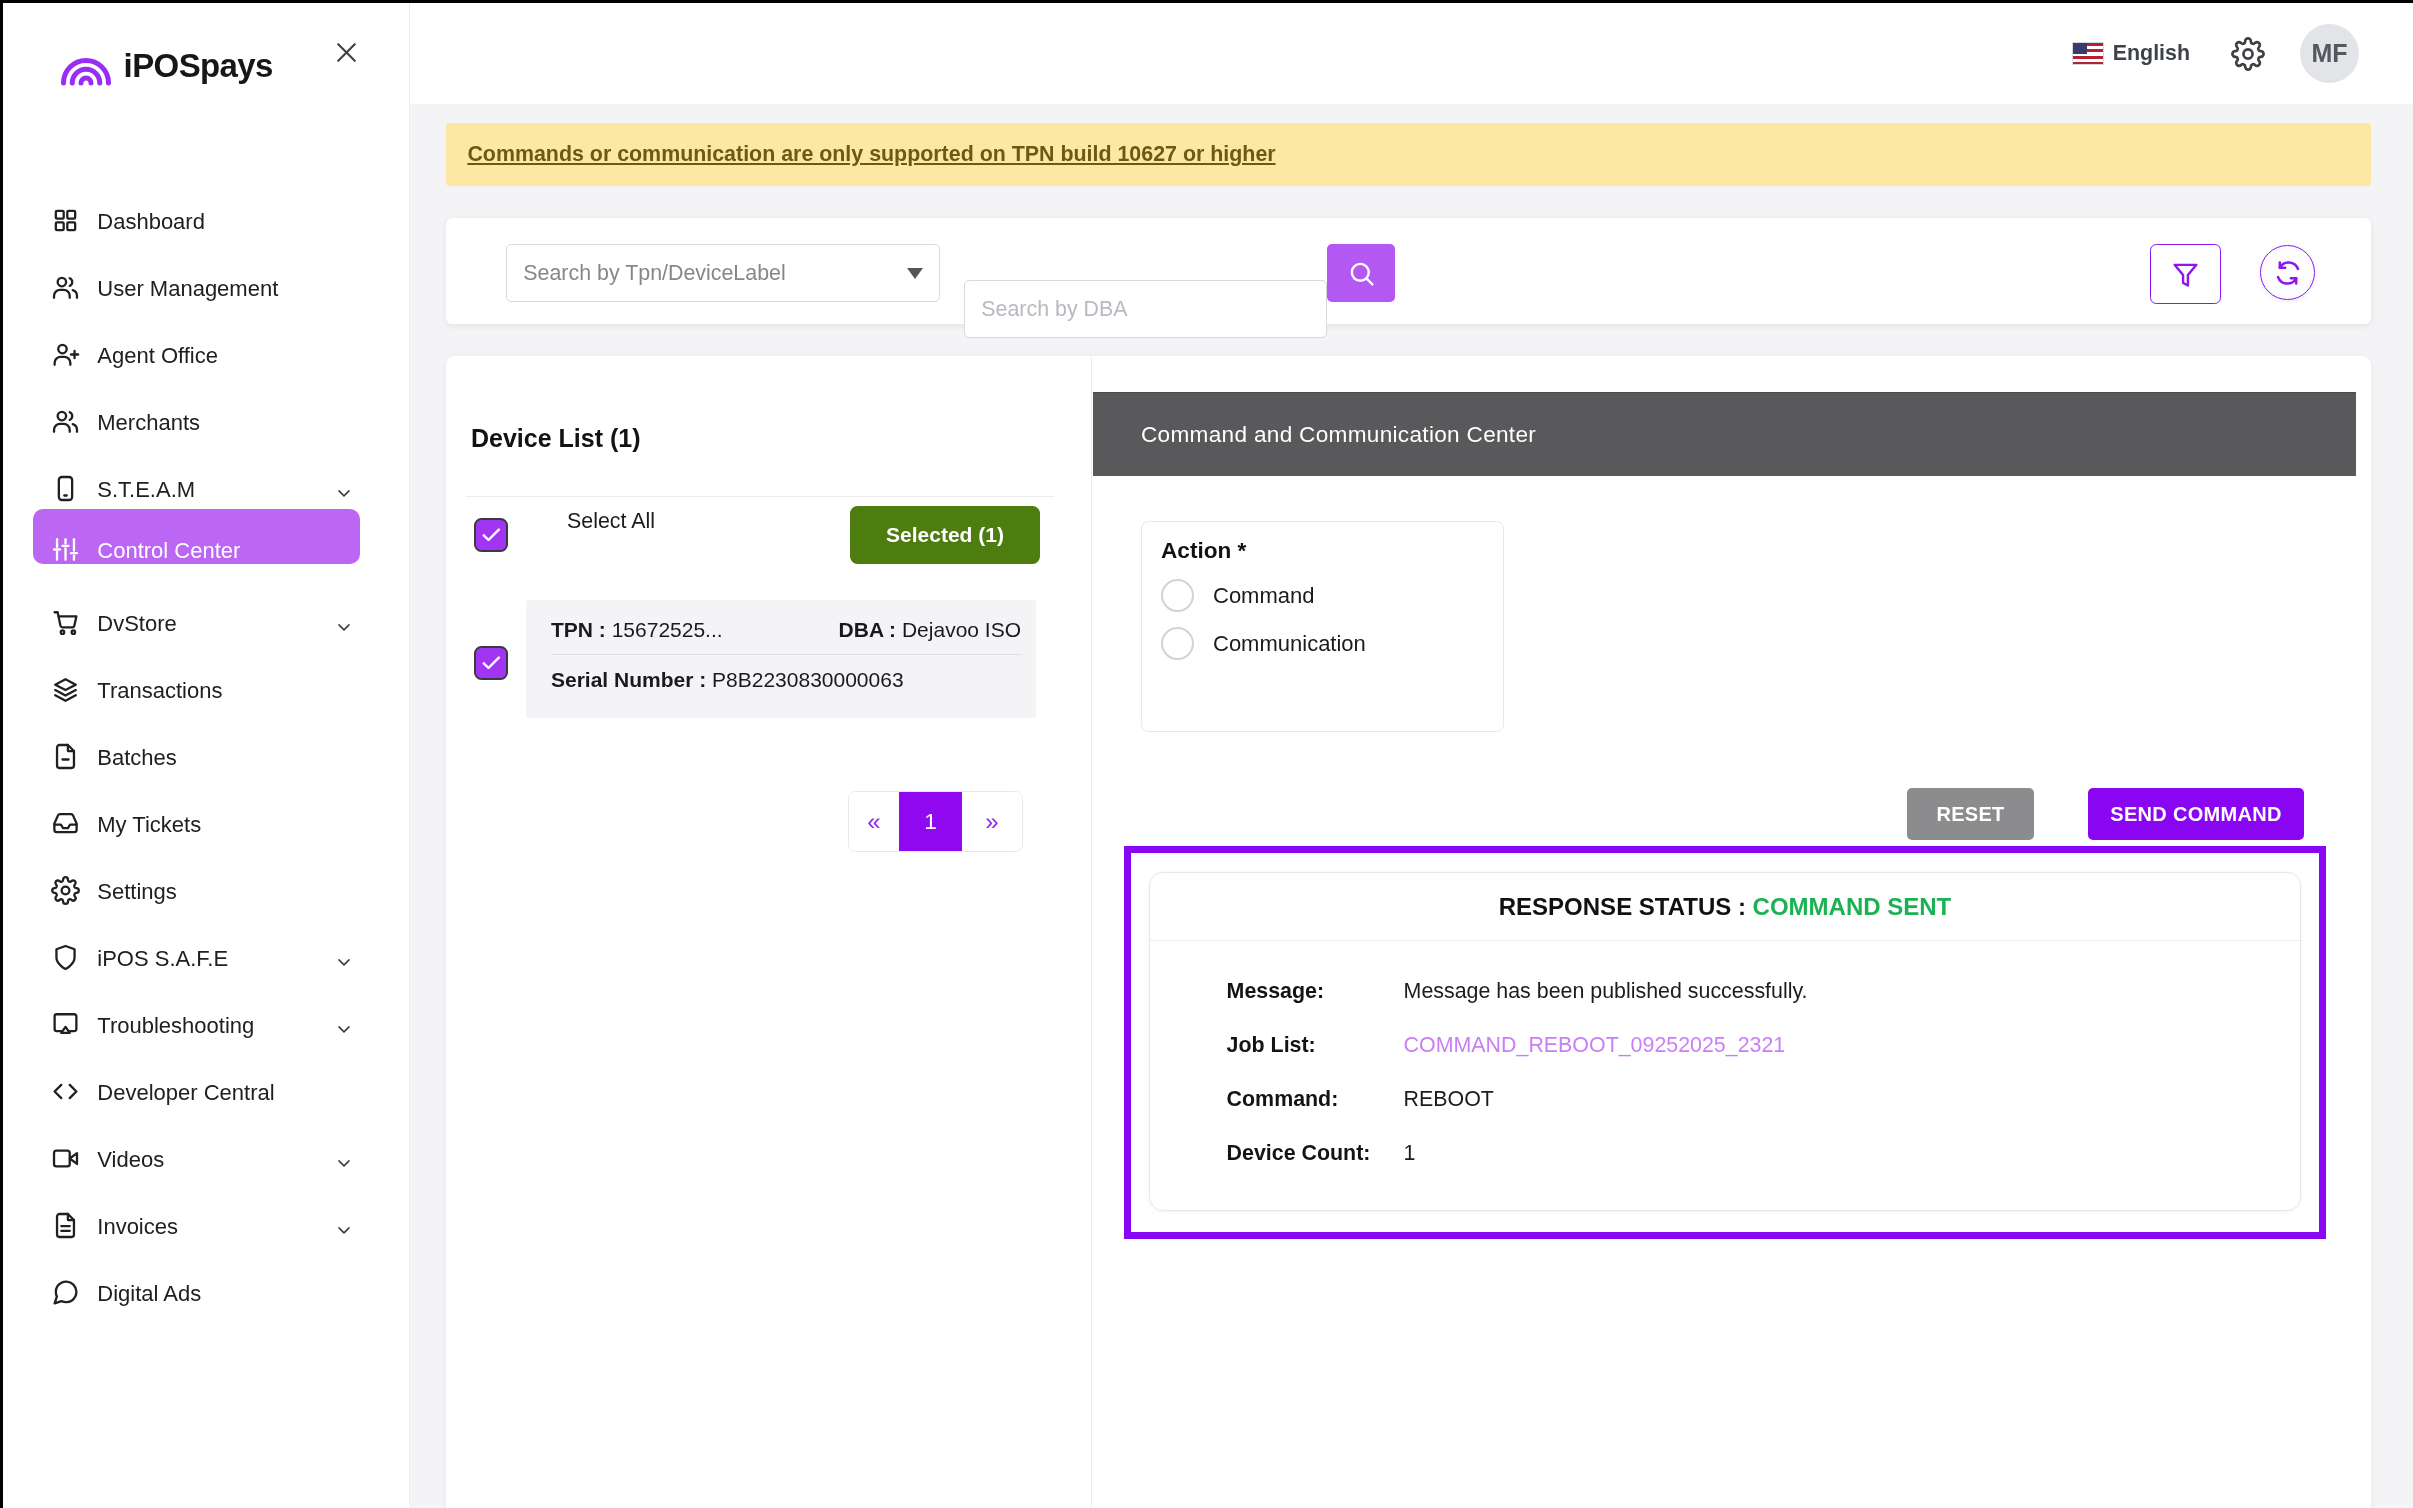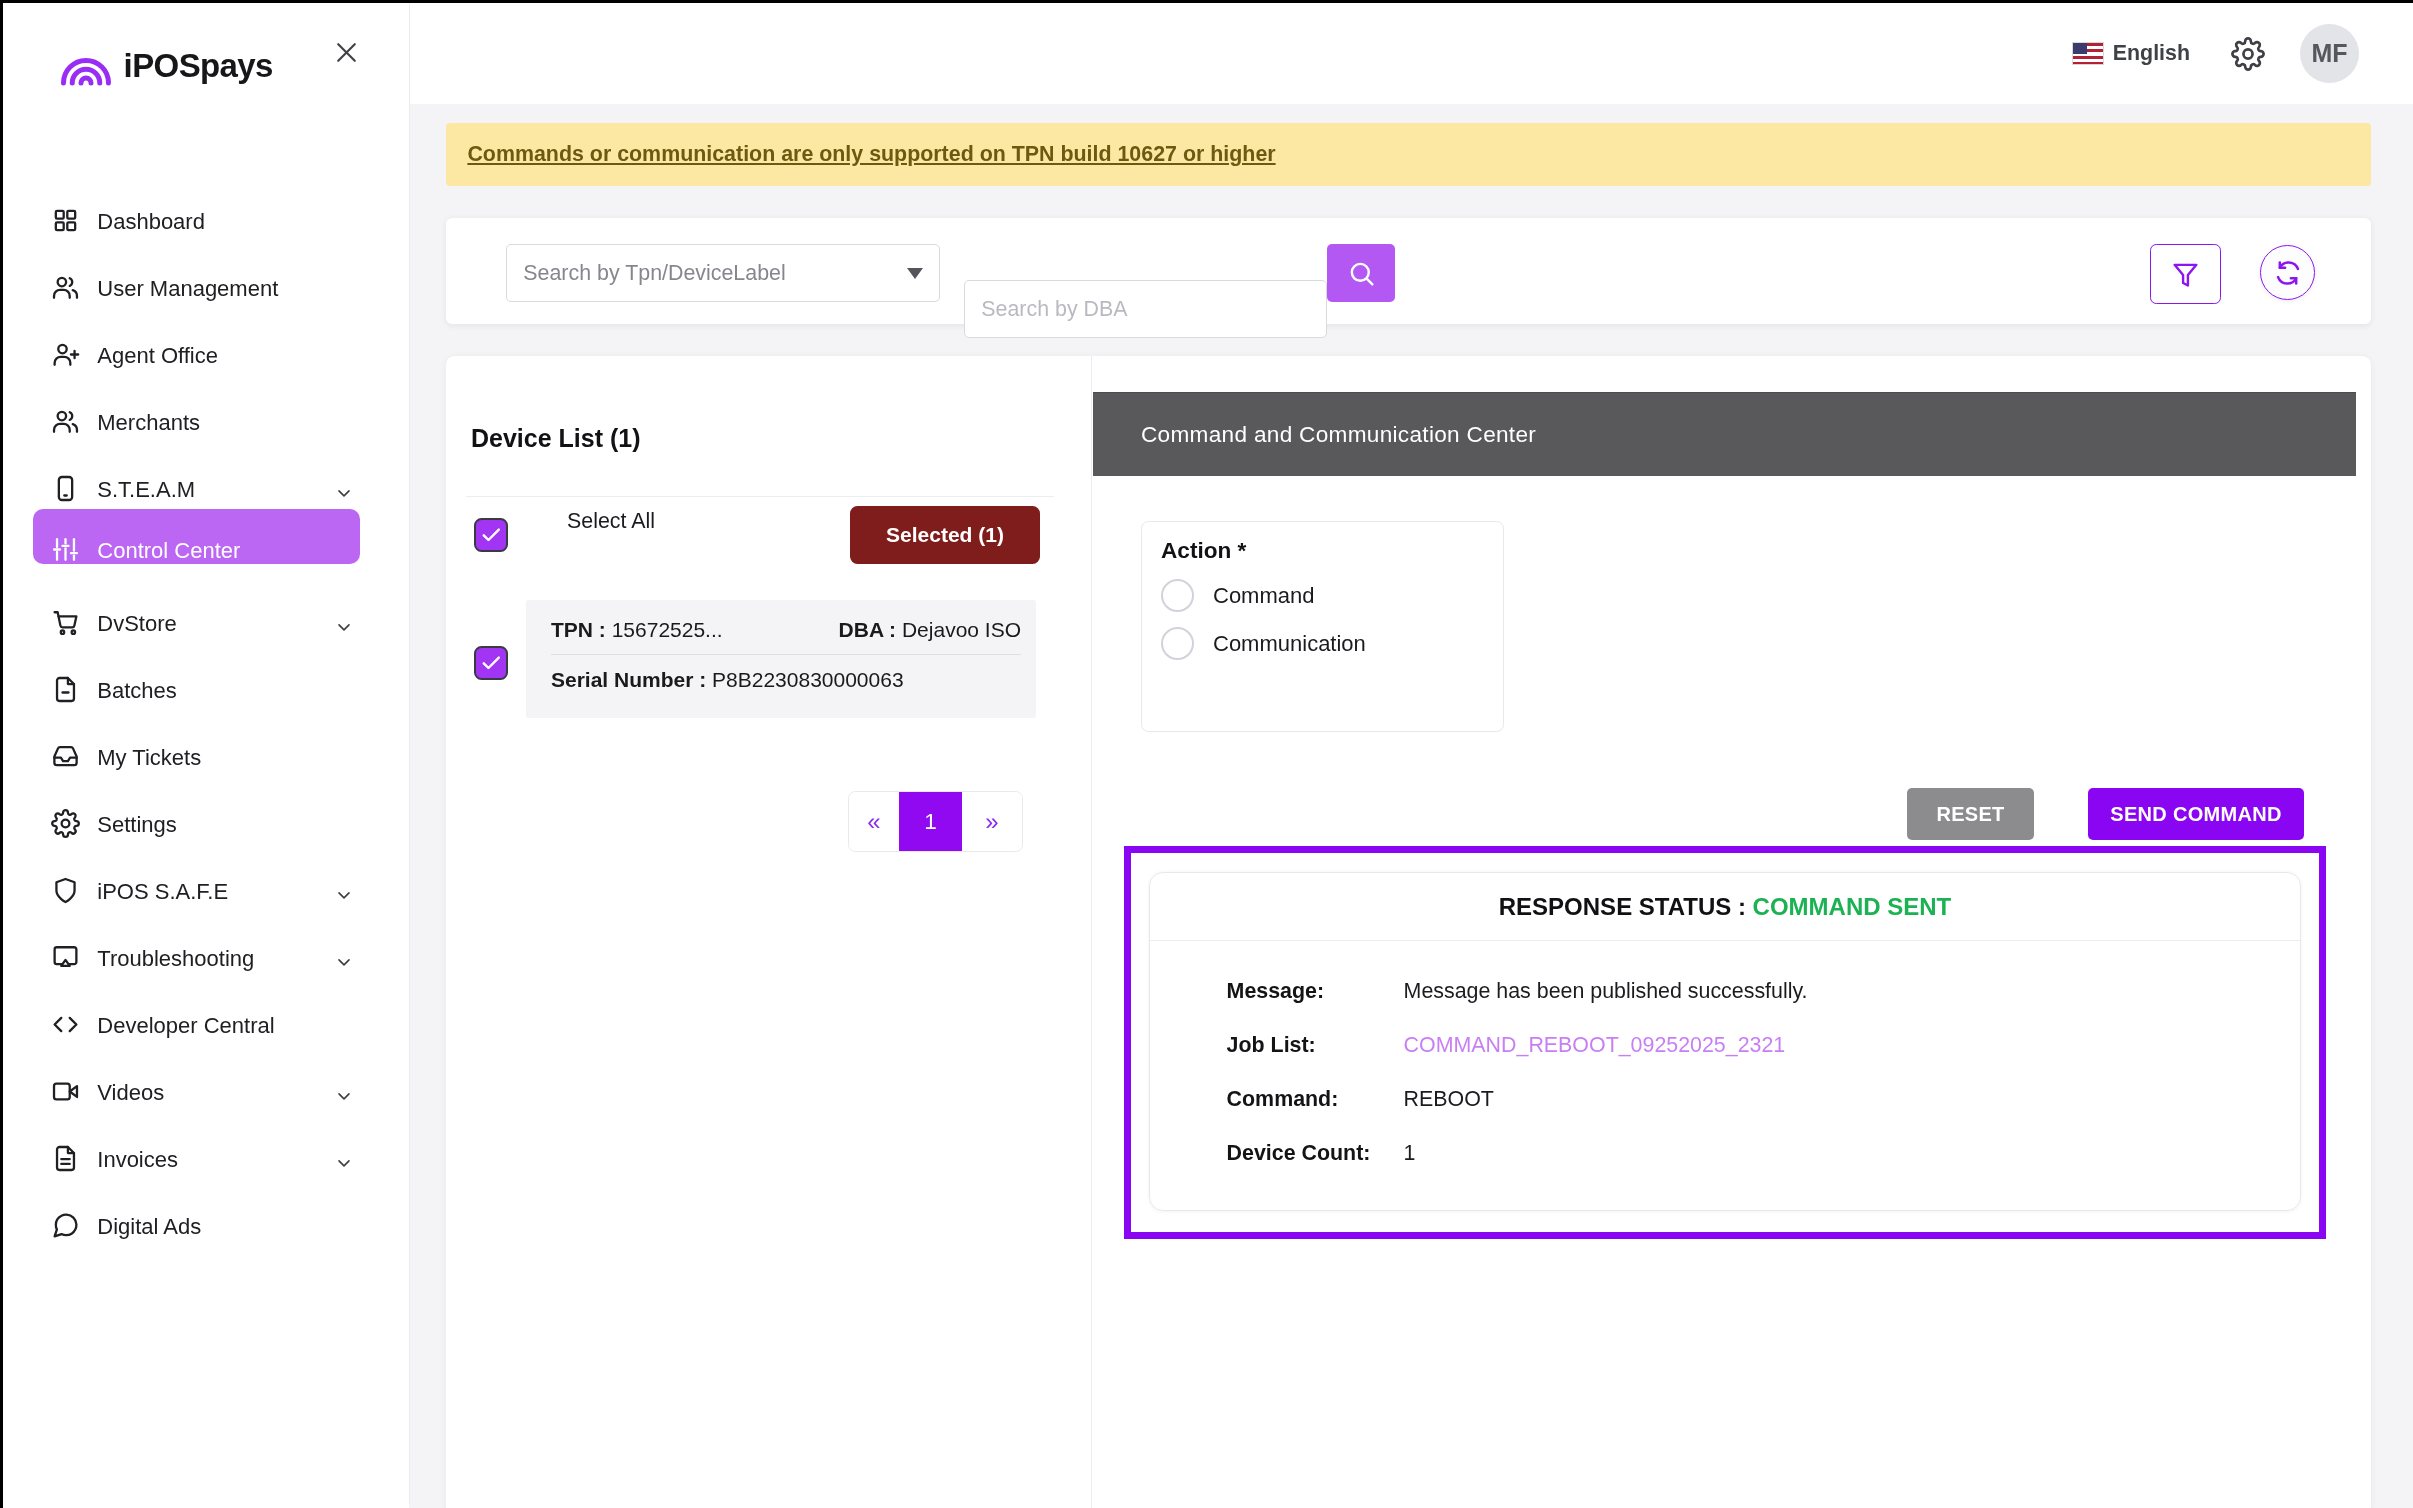--- a/index.html
+++ b/index.html
@@ -75,21 +75,21 @@
   .col-divider{position:absolute;left:645px;top:0;width:1.3px;height:1153px;background:#ededf0;}
 
   .dl-title{position:absolute;left:25px;top:68px;font-size:25px;font-weight:700;color:#121215;}
   .dl-divider{position:absolute;left:20px;top:140px;width:588px;height:1.3px;background:#ededf0;}
 
   .checkbox{width:34px;height:34px;border:2.5px solid #3a3a40;border-radius:7.5px;background:#a234f4;
     display:flex;align-items:center;justify-content:center;box-sizing:border-box;cursor:pointer;}
   .checkbox svg{width:22.6px;height:22.6px;color:#fff;}
   .cb-select{position:absolute;left:28px;top:162px;}
   .select-all{position:absolute;left:121px;top:153px;width:88px;font-size:21.4px;color:#1c1c20;line-height:24px;}
-  .selected-btn{position:absolute;left:404px;top:150px;width:190px;height:58px;background:#7f1d1d;border:none;border-radius:7.5px;
+  .selected-btn{position:absolute;left:404px;top:150px;width:190px;height:58px;background:#4d7c0f;border:none;border-radius:7.5px;
     color:#fff;font-size:21px;font-weight:700;cursor:pointer;font-family:inherit;}
   .cb-device{position:absolute;left:28px;top:290px;}
   .device-card{position:absolute;left:80px;top:244px;width:510px;height:118px;background:#f4f4f6;border-radius:2.5px;
     padding:17.6px 15px 0 25px;box-sizing:border-box;cursor:pointer;}
   .device-line{display:flex;justify-content:space-between;font-size:21px;color:#1a1a1e;}
   .device-line b{font-weight:700;}
   .device-div{height:1.3px;background:#dfdfe3;margin:12.6px 0;}
   .pagination{position:absolute;left:402px;top:435px;display:flex;border:1.3px solid #e9e9ed;border-radius:7.5px;overflow:hidden;background:#fff;}
   .pg-btn{width:50px;height:59px;display:flex;align-items:center;justify-content:center;
     font-size:24px;color:#8d2bf0;cursor:pointer;background:#fff;}
@@ -223,20 +223,30 @@
           <svg viewBox="0 0 24 24" fill="none" stroke="currentColor" stroke-width="1.9" stroke-linecap="round" stroke-linejoin="round">
             <circle cx="9.5" cy="20" r="1.4"></circle>
             <circle cx="18.5" cy="20" r="1.4"></circle>
             <path d="M3 3.5h2.5l2.3 11.1a1.8 1.8 0 0 0 1.8 1.4h7.9a1.8 1.8 0 0 0 1.8-1.4L21 7H6"></path>
           </svg>
         </span>
         <span class="mi-label">DvStore</span>
         <span class="mi-chevron"><svg viewBox="0 0 24 24" fill="none" stroke="currentColor" stroke-width="1.9" stroke-linecap="round" stroke-linejoin="round">
             <polyline points="6 9.5 12 15.5 18 9.5"></polyline>
           </svg></span>
+      </div>
+      <div class="menu-item">
+        <span class="mi-icon">
+          <svg viewBox="0 0 24 24" fill="none" stroke="currentColor" stroke-width="1.9" stroke-linecap="round" stroke-linejoin="round">
+            <path d="M12 3.5 3.5 8 12 12.5 20.5 8z"></path>
+            <polyline points="3.5 12.5 12 17 20.5 12.5"></polyline>
+            <polyline points="3.5 16.8 12 21.3 20.5 16.8"></polyline>
+          </svg>
+        </span>
+        <span class="mi-label">Transactions</span>
       </div>
       <div class="menu-item">
         <span class="mi-icon">
           <svg viewBox="0 0 24 24" fill="none" stroke="currentColor" stroke-width="1.9" stroke-linecap="round" stroke-linejoin="round">
             <path d="M14 2.5H7a2 2 0 0 0-2 2v15a2 2 0 0 0 2 2h10a2 2 0 0 0 2-2V7.5z"></path>
             <polyline points="14 2.5 14 7.5 19 7.5"></polyline>
             <line x1="9.5" y1="14.5" x2="14.5" y2="14.5"></line>
           </svg>
         </span>
         <span class="mi-label">Batches</span>

